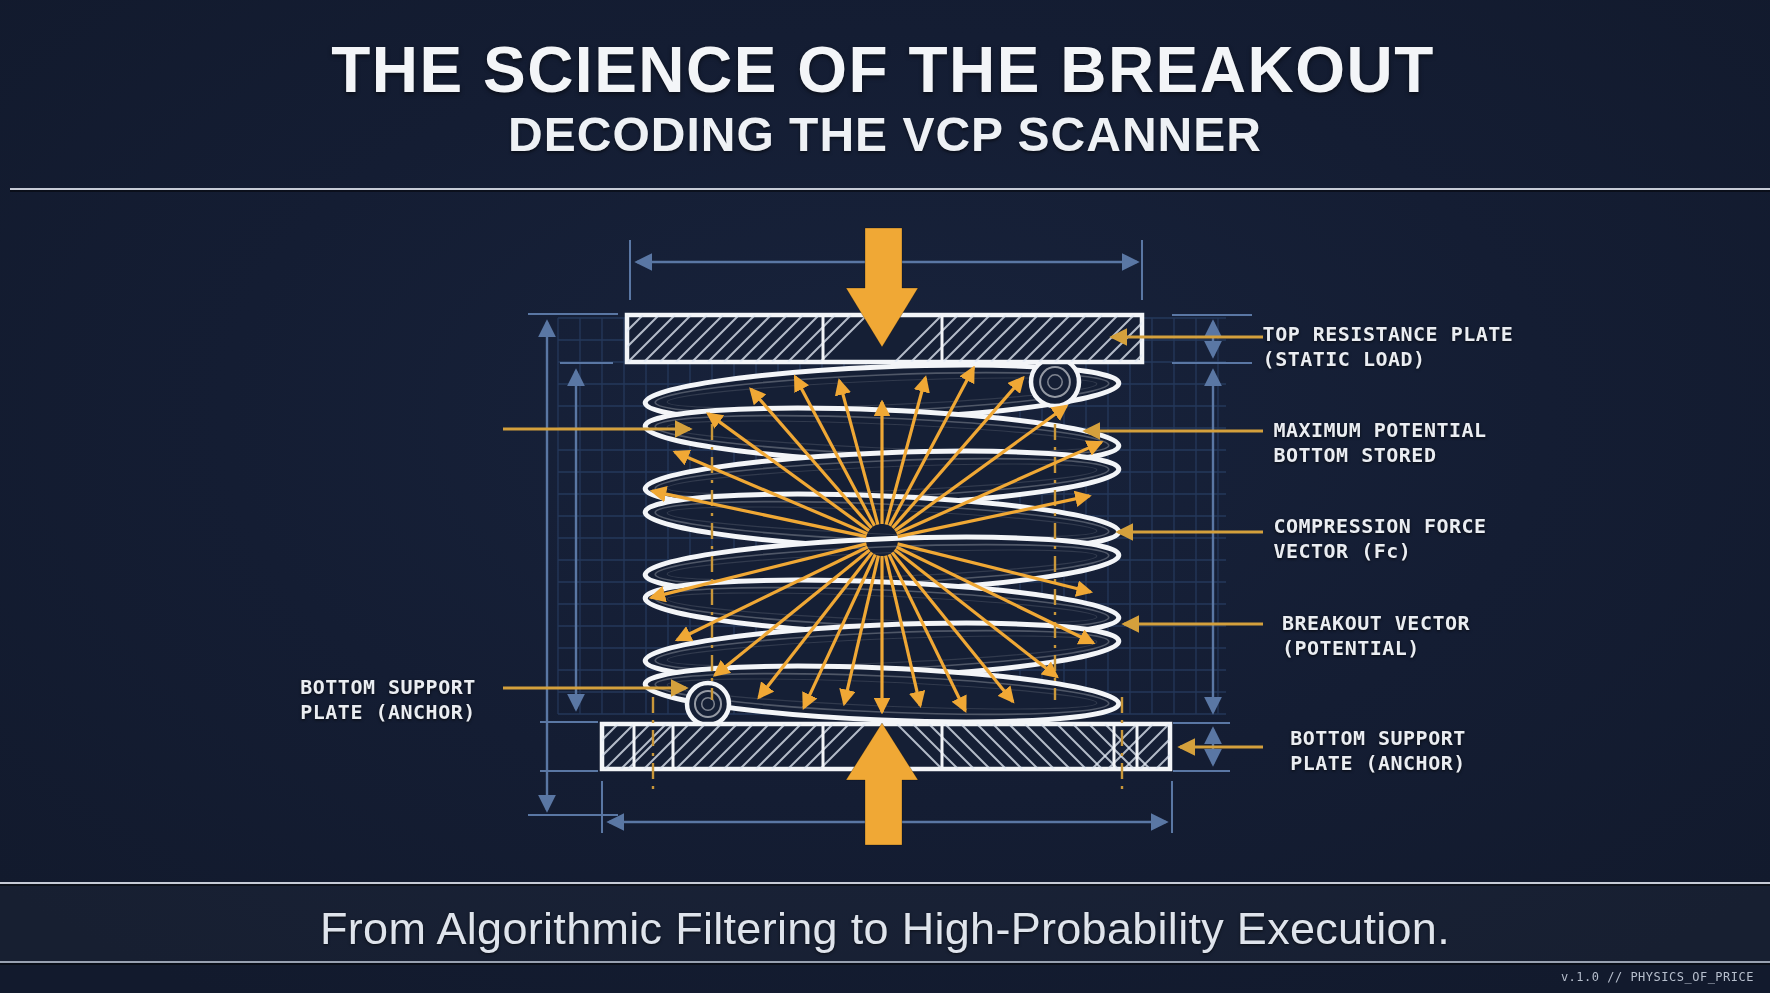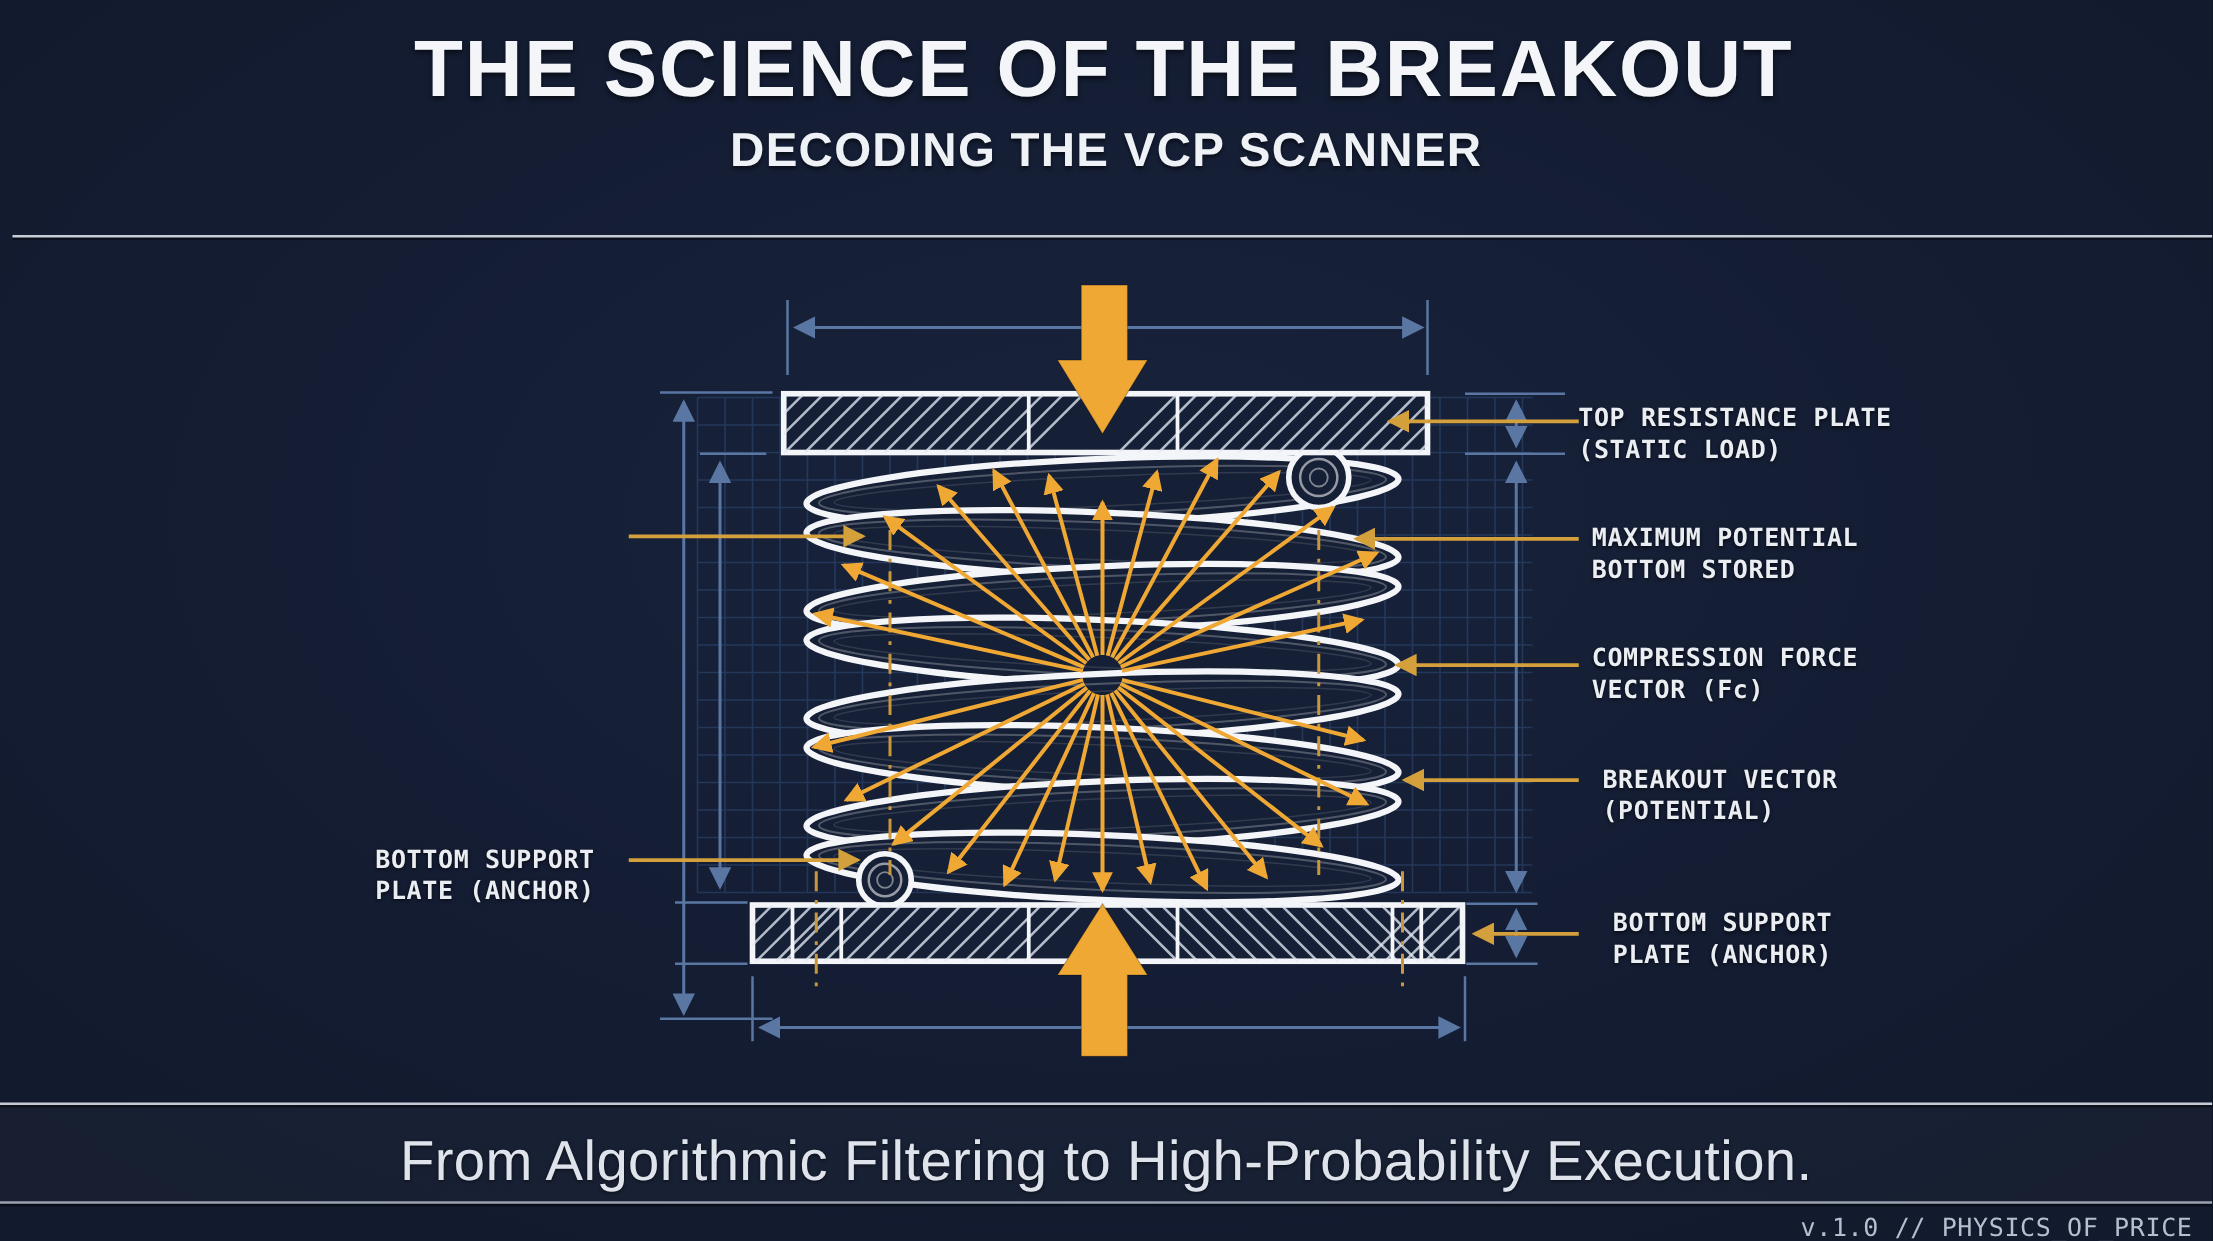--- a/index.html
+++ b/index.html
@@ -1,37 +1,37 @@
 <!DOCTYPE html>
 <html><head>
 <meta charset="utf-8">
 <style>
   html,body{margin:0;padding:0;background:#0d1424;}
   .canvas{position:relative;width:1770px;height:993px;overflow:hidden;
     background:radial-gradient(ellipse 1200px 700px at 50% 42%, #18233c 0%, #141d33 55%, #121a2d 100%);
     font-family:"Liberation Sans", sans-serif;}
   .title{position:absolute;left:0;right:4px;top:18px;text-align:center;color:#f3f5f8;
-    font-size:64px;font-weight:bold;letter-spacing:1.5px;line-height:74px;margin:0;
+    font-size:64px;font-weight:bold;letter-spacing:1.5px;line-height:74px;margin:15px;
     text-shadow:0 2px 4px rgba(0,0,0,.55);}
   .subtitle{position:absolute;left:0;right:0;top:94px;text-align:center;color:#eef1f5;
-    font-size:38px;font-weight:bold;letter-spacing:1px;line-height:50px;margin:2px;
+    font-size:48px;font-weight:bold;letter-spacing:1px;line-height:50px;margin:16px;
     text-shadow:0 2px 3px rgba(0,0,0,.5);}
   .rule{position:absolute;height:2px;background:#c6cbd6;box-shadow:0 2px 0 rgba(0,0,0,.45);}
   .rule-header{top:188px;left:10px;right:0;}
   .rule-foot-top{top:882px;left:0;right:0;}
   .rule-foot-bottom{top:961px;left:0;right:0;background:#98a1b1;height:2px;}
   .foot-band{position:absolute;top:884px;left:0;right:0;height:77px;background:rgba(255,255,255,.022);}
   #bp{position:absolute;left:0;top:0;width:1770px;height:993px;}
   .lbl{position:absolute;transform:translateX(-50%);white-space:nowrap;
     font-family:"DejaVu Sans Mono","Liberation Mono",monospace;font-size:20px;font-weight:bold;
     line-height:25px;color:#eaedf2;letter-spacing:.5px;text-shadow:0 1px 3px rgba(0,0,0,.7);}
   .tagline{position:absolute;left:0;right:0;top:903px;text-align:center;color:#dfe4ec;
     font-size:45px;font-weight:normal;letter-spacing:.3px;text-shadow:0 1px 3px rgba(0,0,0,.6);}
   .version{position:absolute;right:16px;top:970px;color:#b7bfcd;
-    font-family:"DejaVu Sans Mono","Liberation Mono",monospace;font-size:20px;letter-spacing:.5px;}
+    font-family:"DejaVu Sans Mono","Liberation Mono",monospace;font-size:12px;letter-spacing:.5px;}
 </style>
 </head>
 <body>
 
 <div class="canvas">
 
   <h1 class="title">THE SCIENCE OF THE BREAKOUT</h1>
   <h2 class="subtitle">DECODING THE VCP SCANNER</h2>
   <div class="rule rule-header"></div>
 

